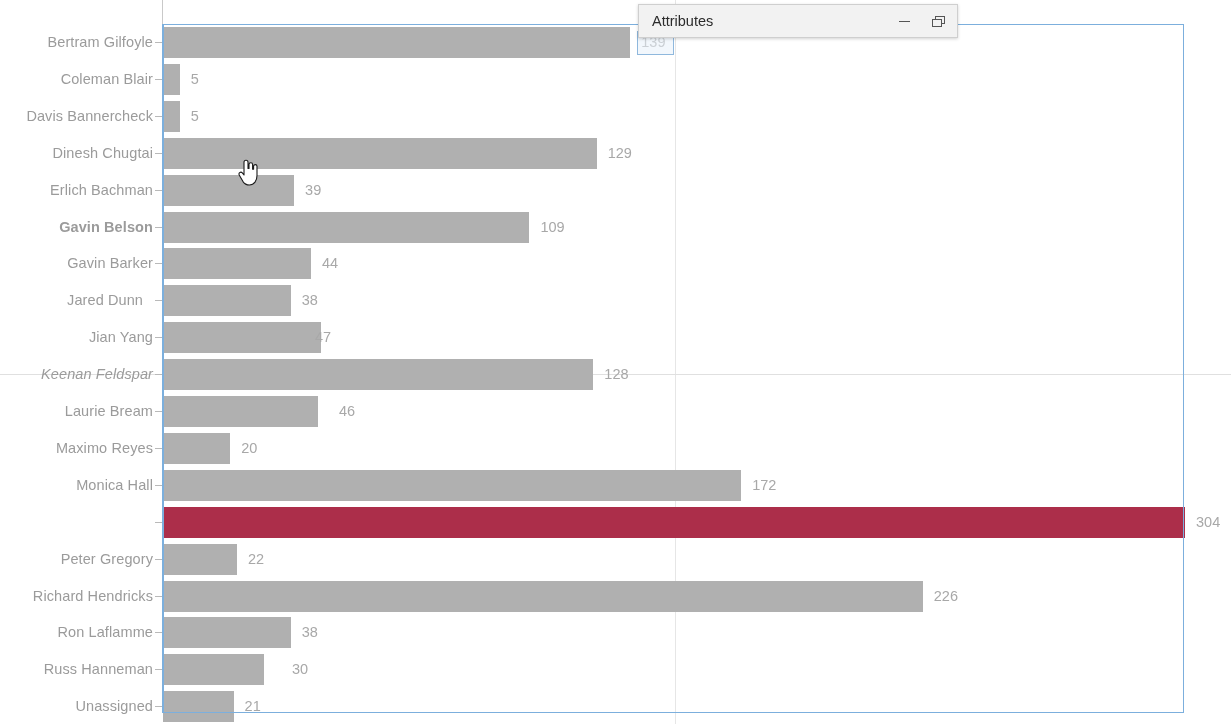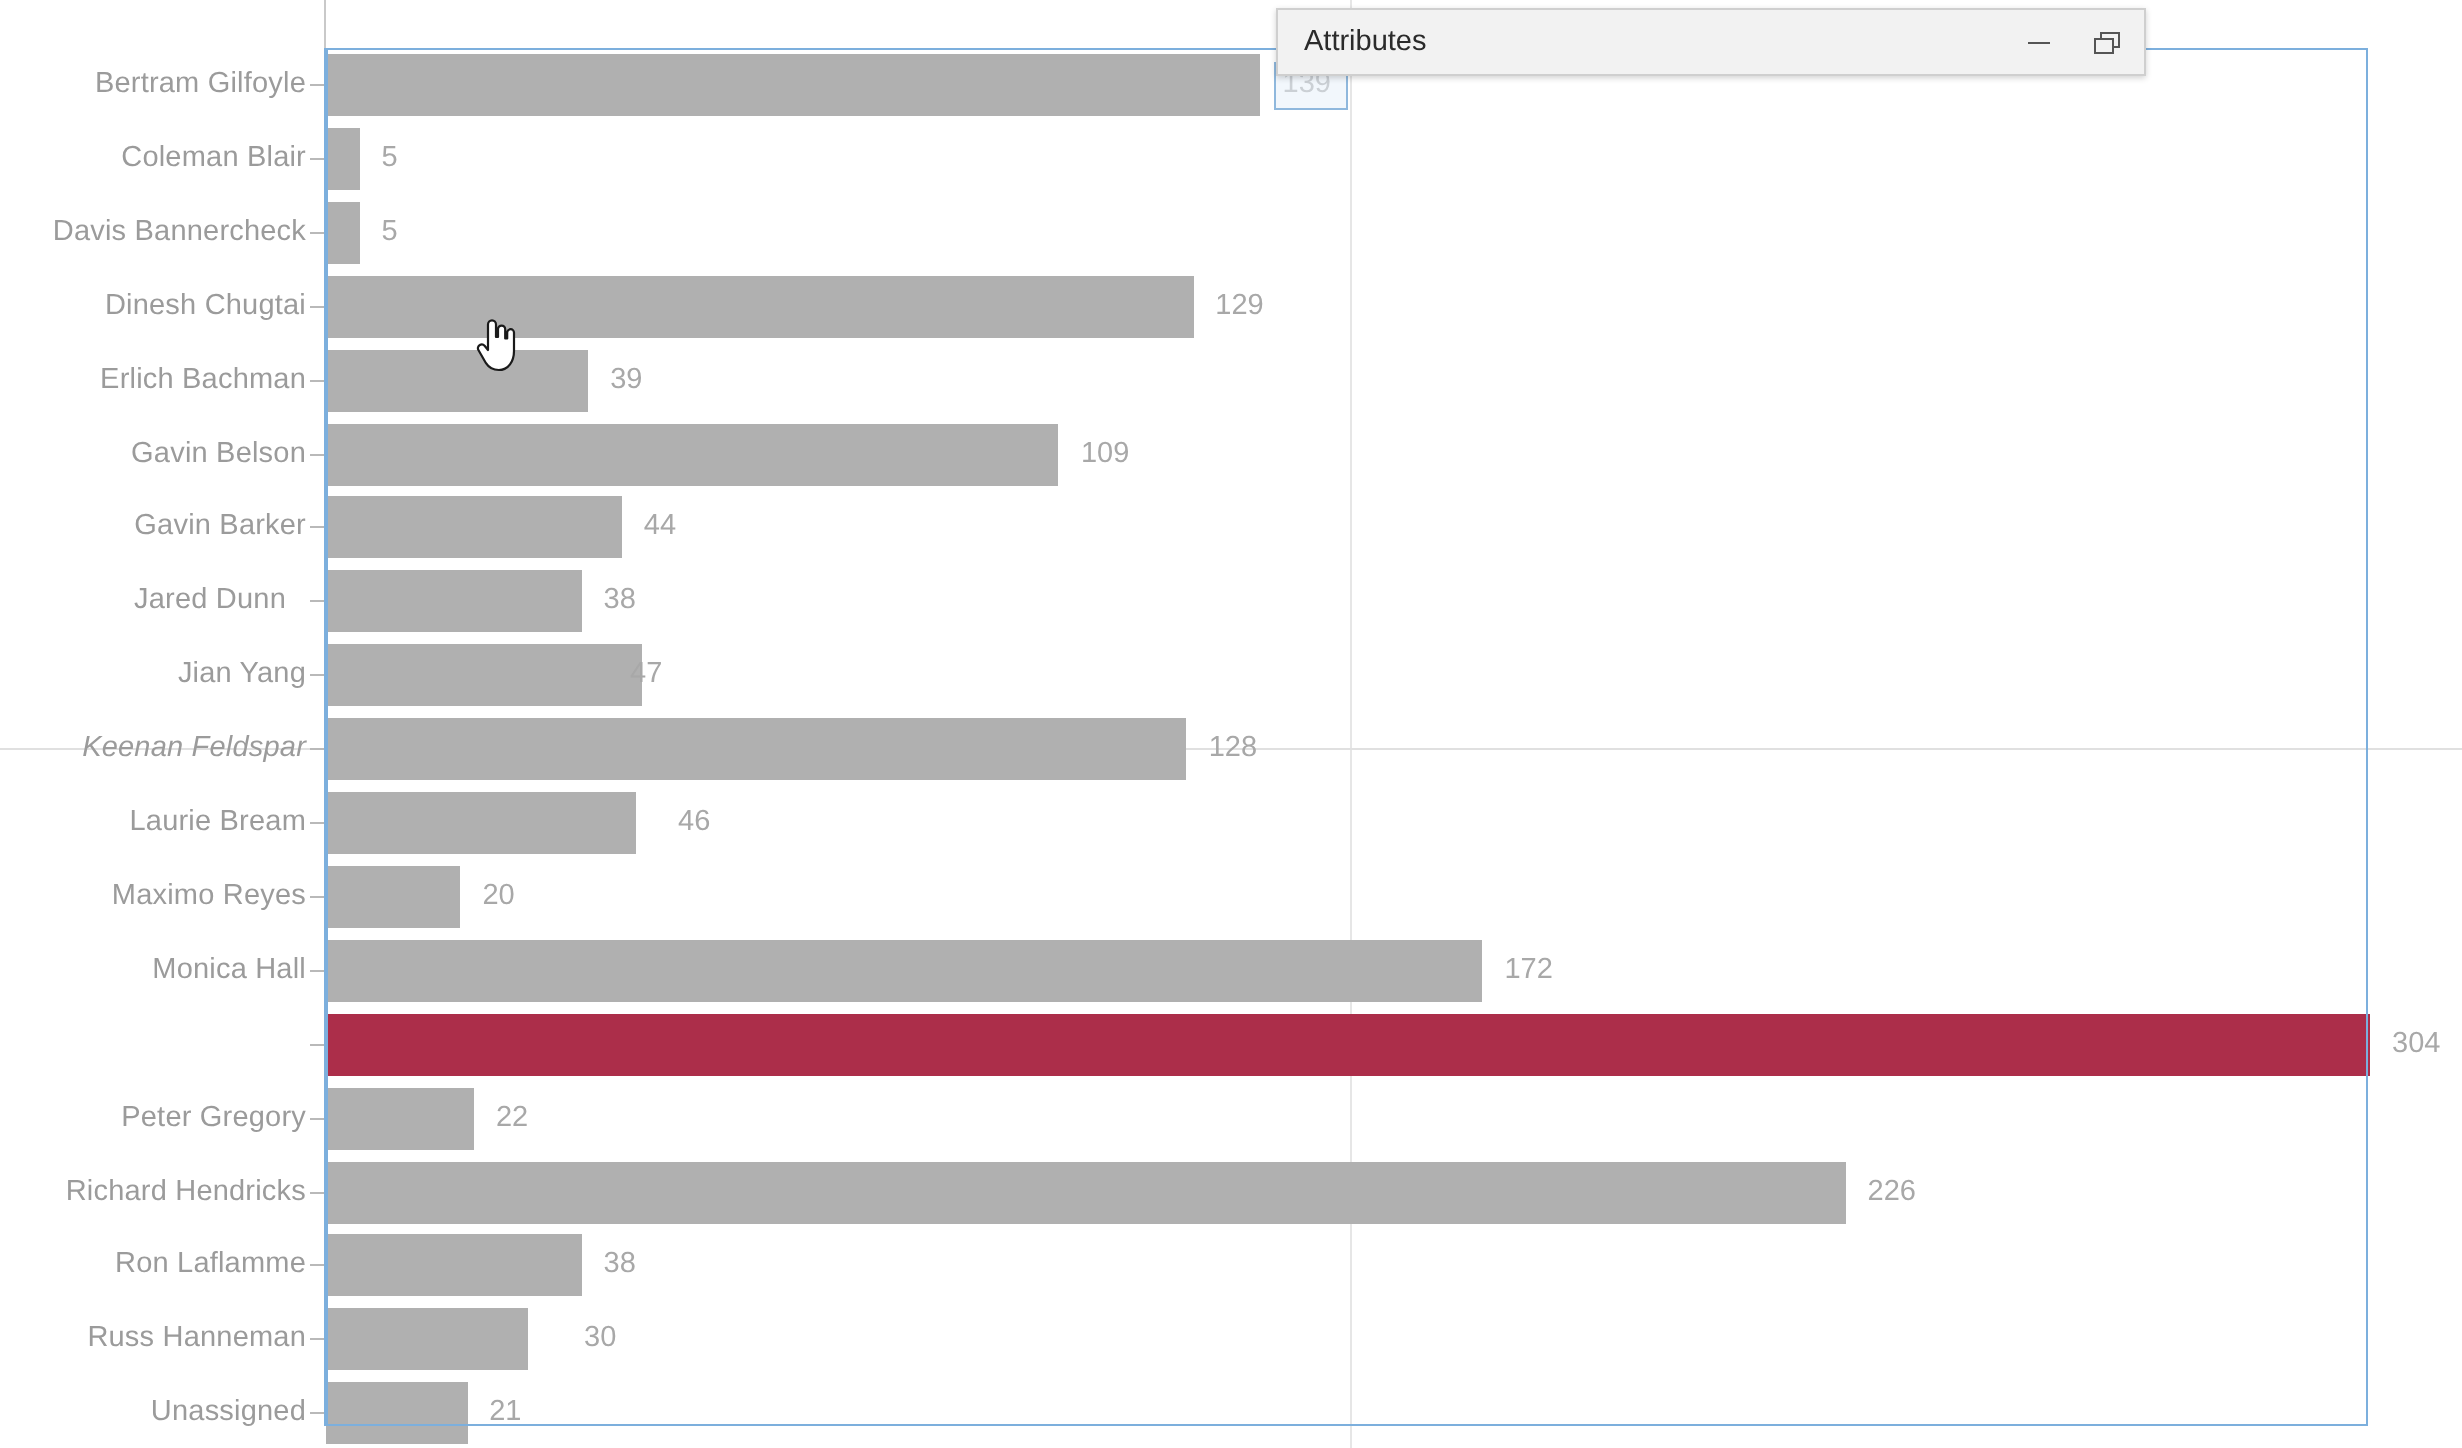--- a/index.html
+++ b/index.html
@@ -116,21 +116,21 @@
     border: 1px solid #8fb8dd;
     background: rgba(232,241,250,0.55);
     box-sizing: border-box;
   }
 
   
   #attributes-window {
     position: absolute;
     left: 638px;
     top: 4px;
-    width: 435px;
+    width: 320px;
     height: 34px;
     background: #f2f2f2;
     border: 1px solid #cfcfcf;
     box-shadow: 0 1px 3px rgba(0,0,0,0.18);
     box-sizing: border-box;
   }
   #attributes-window .win-title {
     position: absolute;
     left: 13px;
     top: 0;
@@ -229,21 +229,21 @@
         <div class="bar" style="width: 433.678px;"></div>
         <div class="bar-value" style="left: 607.678px;">129</div>
       </div>
       <div class="row" style="top: 171.6px;">
         <div class="row-label" style="padding-right: 9px;">Erlich Bachman</div>
         <div class="tick"></div>
         <div class="bar" style="width: 131.112px;"></div>
         <div class="bar-value" style="left: 305.112px;">39</div>
       </div>
       <div class="row" style="top: 208.5px;">
-        <div class="row-label" style="padding-right: 9px;">Gavin Belson</div>
+        <div class="row-label" style="padding-right: 9px; font-weight: bold;">Gavin Belson</div>
         <div class="tick"></div>
         <div class="bar" style="width: 366.441px;"></div>
         <div class="bar-value" style="left: 540.441px;">109</div>
       </div>
       <div class="row" style="top: 245.4px;">
         <div class="row-label" style="padding-right: 9px;">Gavin Barker</div>
         <div class="tick"></div>
         <div class="bar" style="width: 147.921px;"></div>
         <div class="bar-value" style="left: 321.921px;">44</div>
       </div>

